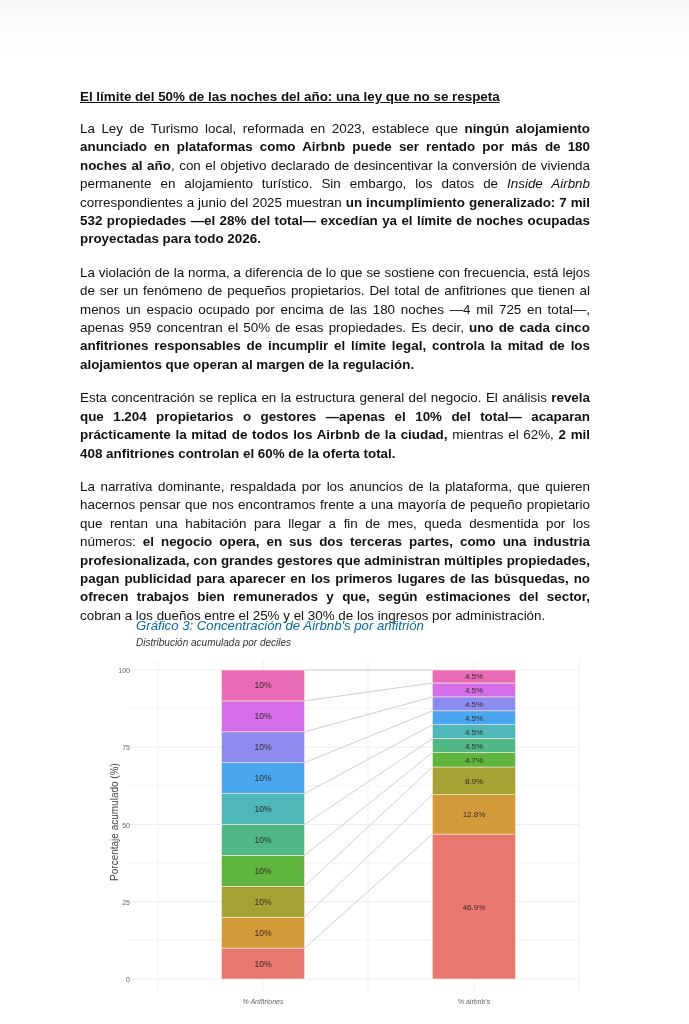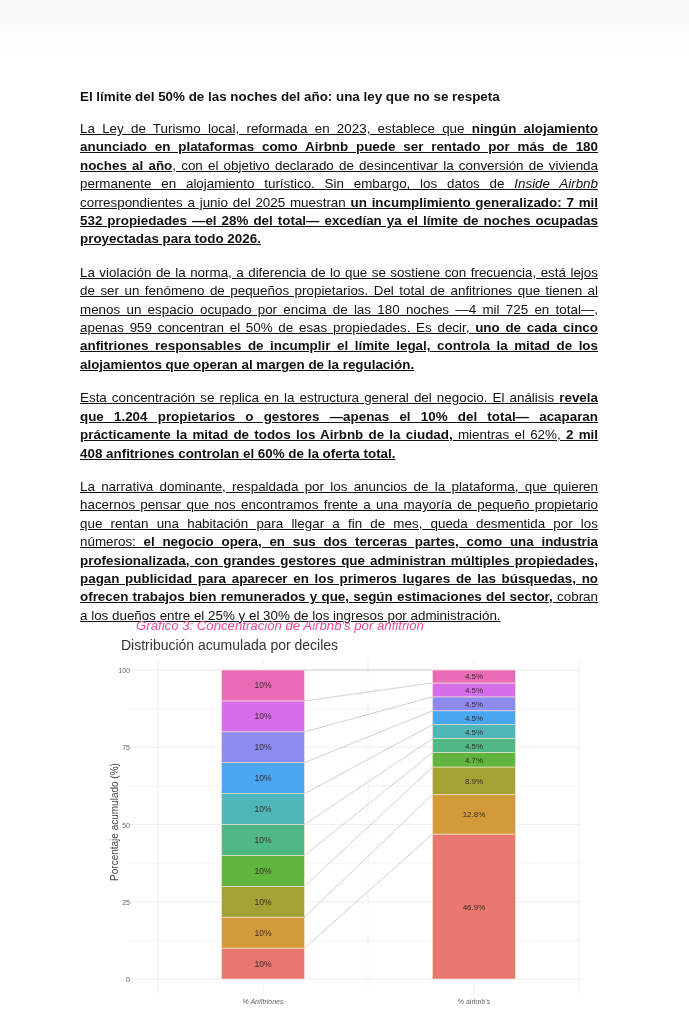--- a/index.html
+++ b/index.html
@@ -3,27 +3,27 @@
 <meta charset="utf-8">
 <style>
   html, body { margin: 0; padding: 0; }
   body {
     width: 689px; height: 1024px; background: #ffffff; position: relative; overflow: hidden;
     font-family: "Liberation Sans", sans-serif; color: #111;
   }
   .topband { position: absolute; left: 0; top: 0; width: 689px; height: 60px;
     background: linear-gradient(#f7f7f7, #fdfdfd 60%, #ffffff); }
   .article { position: absolute; left: 80px; top: 88px; width: 522px; font-size: 13.4px; line-height: 18.4px; }
-  .article h2 { font-size: 13.4px; font-weight: bold; margin: 0 0 14px 0; line-height: 18px; }
-  .article p { margin: 0 4px 15px 0; text-align: justify; text-decoration: underline; }
+  .article h2 { font-size: 13.4px; font-weight: bold; margin: 0 0 14px 0; line-height: 18px; text-decoration: underline; }
+  .article p { margin: 0 12px 15px 0; text-align: justify; }
   .article b { font-weight: bold; }
   .article i { font-style: italic; }
   .chart-wrap { position: absolute; left: 0; top: 600px; width: 689px; height: 424px; }
-  .chart-title { position: absolute; left: 136px; top: 18px; font-size: 13.2px; font-style: italic; color: #ec4899; }
-  .chart-subtitle { position: absolute; left: 121px; top: 37px; font-size: 14px; color: #333; }
+  .chart-title { position: absolute; left: 136px; top: 18px; font-size: 13.2px; font-style: italic; color: #0369a1; }
+  .chart-subtitle { position: absolute; left: 136px; top: 37px; font-size: 10px; font-style: italic; color: #333; }
   svg text { font-family: "Liberation Sans", sans-serif; }
 </style>
 </head>
 <body>
 
 <div class="topband"></div>
 
 <div class="article">
   <h2>El límite del 50% de las noches del año: una ley que no se respeta</h2>
   <p><span>La Ley de Turismo local, reformada en 2023, establece que </span><b>ningún alojamiento anunciado en plataformas como Airbnb puede ser rentado por más de 180 noches al año</b><span>, con el objetivo declarado de desincentivar la conversión de vivienda permanente en alojamiento turístico. Sin embargo, los datos de </span><i>Inside Airbnb</i><span> correspondientes a junio del 2025 muestran </span><b>un incumplimiento generalizado: 7 mil 532 propiedades —el 28% del total— excedían ya el límite de noches ocupadas proyectadas para todo 2026.</b></p>

